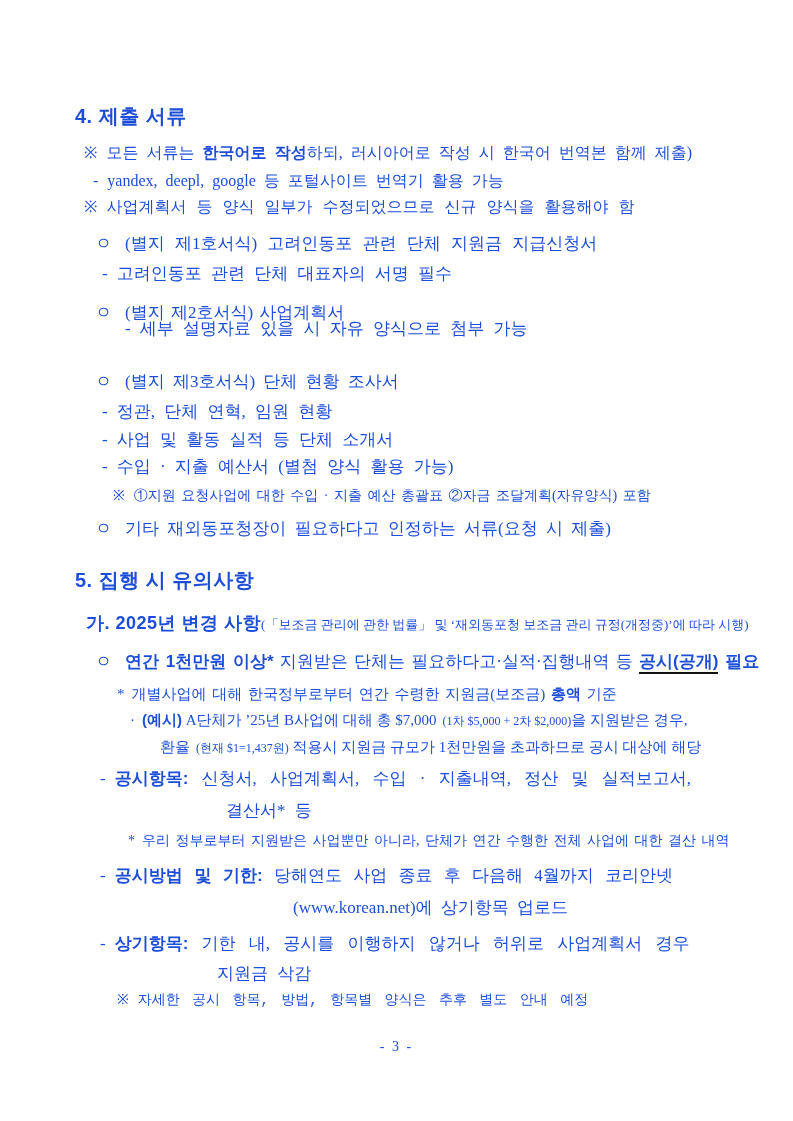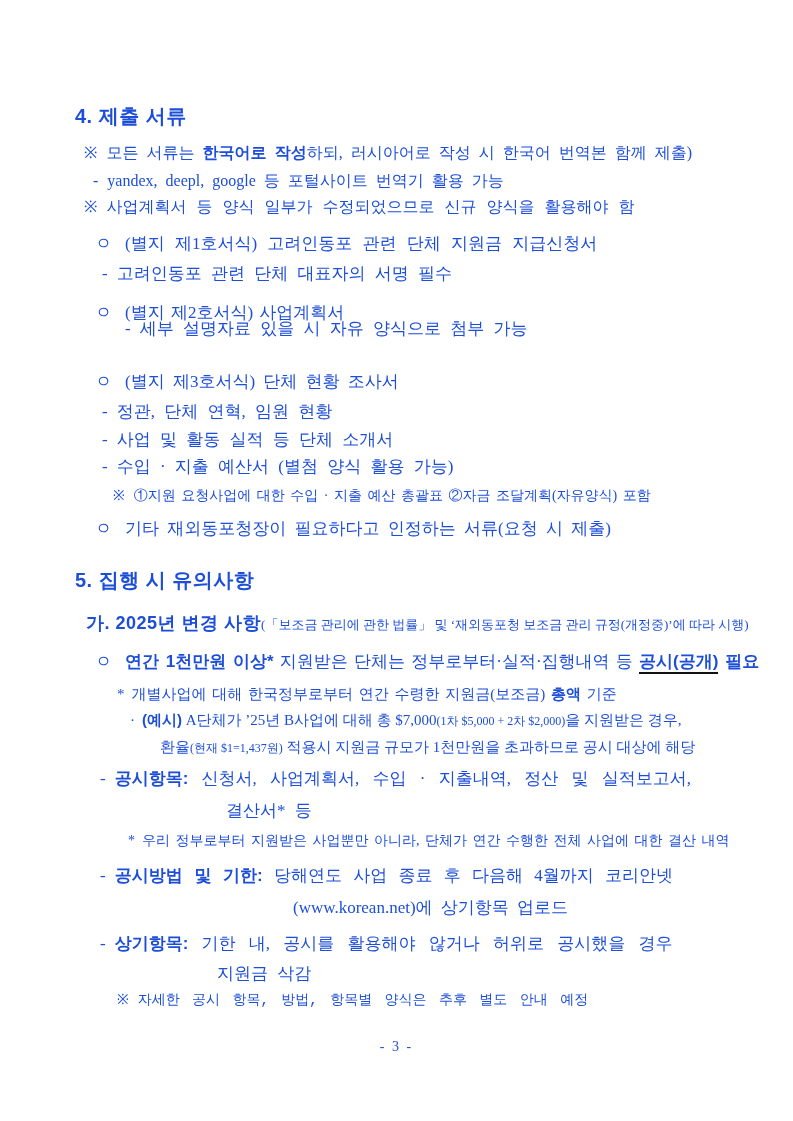--- a/index.html
+++ b/index.html
@@ -14,21 +14,21 @@
   }
   .ln { position: absolute; white-space: nowrap; line-height: 1.25; }
   
   .t20 { font-size: 20px; }
   .t18 { font-size: 18px; }
   .t17 { font-size: 17px; }
   .t16 { font-size: 16px; }
   .t15 { font-size: 15px; text-align: center; }
   .t14 { font-size: 14px; }
   .t13 { font-size: 13px; }
-  .t12 { font-size: 12px; }
+  .t12 { font-size: 12px; margin-left: 6px; }
   
   .hd { font-family: "Liberation Sans", "DejaVu Sans", sans-serif; font-weight: 800; letter-spacing: 0.5px; }
   .b  { font-family: "Liberation Sans", "DejaVu Sans", sans-serif; font-weight: 700; }
   .serif-normal { font-family: "Liberation Serif", "DejaVu Serif", serif; font-weight: 400; letter-spacing: 0; }
   .u { border-bottom: 2px solid #111; padding-bottom: 1px; }
   
   .ws2 { word-spacing: 2px; }
   .ws4 { word-spacing: 4px; }
   .ws5 { word-spacing: 5px; }
   .ws6 { word-spacing: 6px; }
@@ -102,21 +102,21 @@
 
   <div class="ln t20 hd" style="top:568px; left:75px;">
     <span>5. 집행 시 유의사항</span>
   </div>
 
   <div class="ln" style="top:612px; left:86px;">
     <span class="t18 hd">가. 2025년 변경 사항</span><span class="t13 serif-normal">(「보조금 관리에 관한 법률」 및 ‘재외동포청 보조금 관리 규정(개정중)’에 따라 시행)</span>
   </div>
 
   <div class="ln t17 ws2" style="top:651px; left:95px;">
-    <span class="mk-item">ㅇ</span><span class="b">연간 1천만원 이상*</span><span> 지원받은 단체는 정부로부터·실적·집행내역 등 </span><span class="b u">공시(공개)</span><span class="b"> 필요</span>
+    <span class="mk-item">ㅇ</span><span class="b">연간 1천만원 이상*</span><span> 지원받은 단체는 필요하다고·실적·집행내역 등 </span><span class="b u">공시(공개)</span><span class="b"> 필요</span>
   </div>
 
   <div class="ln t15 ws2" style="top:685px; left:117px;">
     <span class="mk-star">*</span><span>개별사업에 대해 한국정부로부터 연간 수령한 지원금(보조금) </span><span class="b">총액</span><span> 기준</span>
   </div>
 
   <div class="ln t15" style="top:711px; left:130px;">
     <span class="mk-dot">·</span><span class="b">(예시)</span><span> A단체가 ’25년 B사업에 대해 총 $7,000</span><span class="t12">(1차 $5,000 + 2차 $2,000)</span><span>을 지원받은 경우,</span>
   </div>
 
@@ -135,21 +135,21 @@
   </div>
 
   <div class="ln t17 ws7" style="top:865px; left:100px;">
     <span class="mk-dash">-</span><span class="b">공시방법 및 기한:</span><span> 당해연도 사업 종료 후 다음해 4월까지 코리안넷</span>
   </div>
   <div class="ln t17 ws4" style="top:897px; left:293px;">
     <span>(www.korean.net)에 상기항목 업로드</span>
   </div>
 
   <div class="ln t17 ws9" style="top:933px; left:100px;">
-    <span class="mk-dash">-</span><span class="b">상기항목:</span><span> 기한 내, 공시를 활용해야 않거나 허위로 공시했을 경우</span>
+    <span class="mk-dash">-</span><span class="b">상기항목:</span><span> 기한 내, 공시를 이행하지 않거나 허위로 사업계획서 경우</span>
   </div>
   <div class="ln t17 ws5" style="top:963px; left:217px;">
     <span>지원금 삭감</span>
   </div>
   <div class="ln t14 ws4" style="top:992px; left:117px;font-family:Liberation Mono, monospace;">
     <span class="mk-note">※</span><span>자세한 공시 항목, 방법, 항목별 양식은 추후 별도 안내 예정</span>
   </div>
 
   <div class="footer">
     <span>- 3 -</span>

